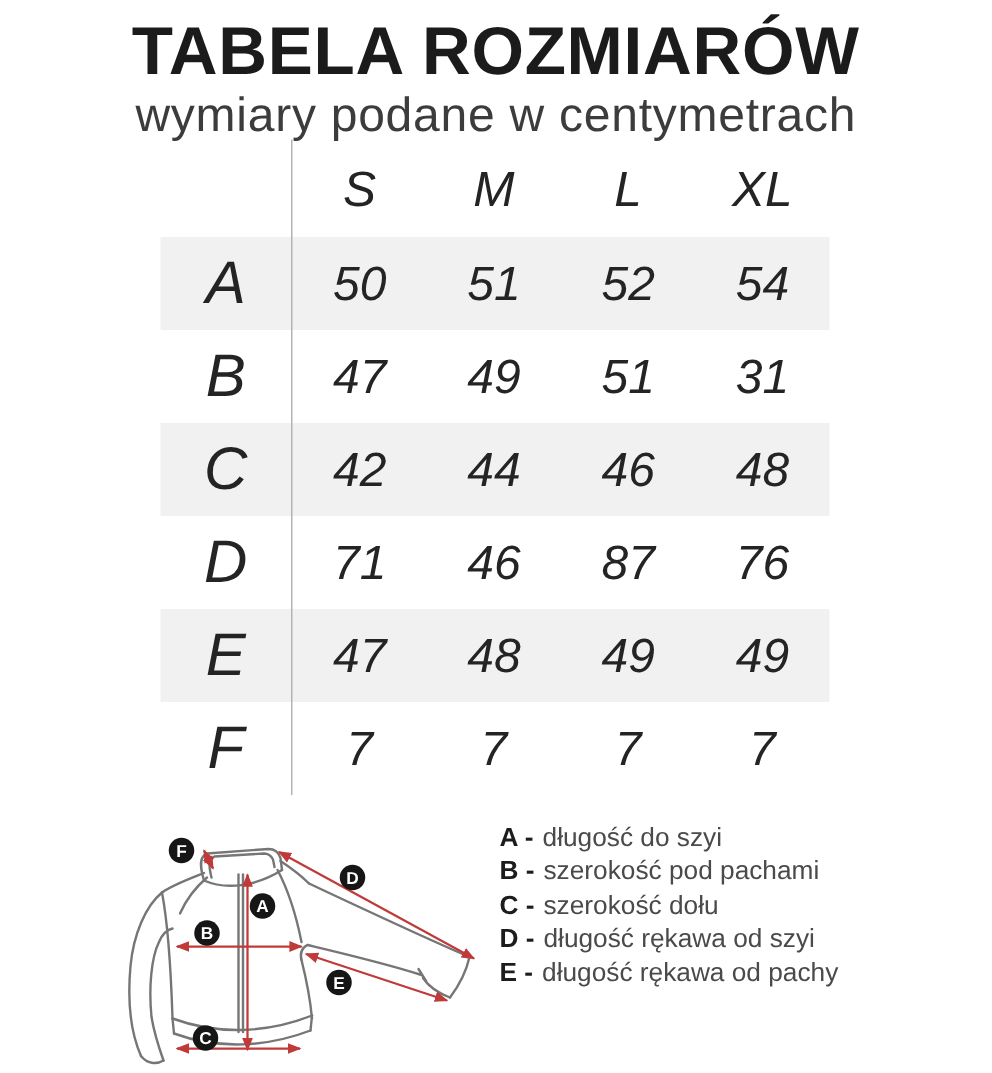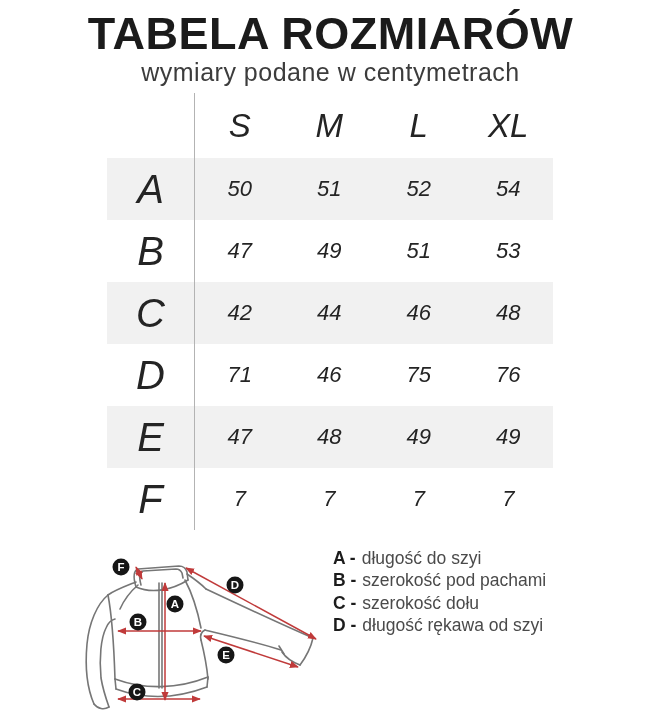--- a/index.html
+++ b/index.html
@@ -11,36 +11,36 @@
     color:#1e1e1e;
   }
 
   
   .heading { position:absolute; top:10px; left:0; width:661px; text-align:center; }
   .title {
     font-size:45px; font-weight:bold; letter-spacing:0.5px; color:#1b1b1b;
     line-height:1.05;
   }
   .subtitle {
-    font-size:25px; font-weight:normal; letter-spacing:0.5px; color:#3c3c3c;
+    font-size:32px; font-weight:normal; letter-spacing:0.5px; color:#3c3c3c;
     margin-top:1px;
   }
 
   
   .size-table { position:absolute; left:107px; top:93px; width:446px; font-style:italic; color:#242424; }
   .t-row { display:flex; align-items:center; height:62px; }
   .t-row.head { height:65px; }
   .t-row.band { background:#f1f1f1; }
   .t-label {
     width:88px; height:100%; flex:0 0 88px;
     border-right:1px solid #b3b3b3;
     display:flex; align-items:center; justify-content:center;
     font-size:40px;
   }
-  .t-cell { flex:1; text-align:center; font-size:22px; }
+  .t-cell { flex:1; text-align:center; font-size:32px; }
   .t-row.head .t-cell { font-size:33px; }
 
   
   .legend { position:absolute; left:333px; top:547px; font-size:17.5px; }
   .legend-item { line-height:22.4px; white-space:nowrap; }
   .legend-key { font-weight:bold; color:#1c1c1c; margin-right:6px; }
   .legend-desc { color:#4a4a4a; }
 
   
   .diagram { position:absolute; left:60px; top:538px; }
@@ -71,36 +71,36 @@
       <div class="t-cell">51</div>
       <div class="t-cell">52</div>
       <div class="t-cell">54</div>
     </div>
 
     <div class="t-row">
       <div class="t-label">B</div>
       <div class="t-cell">47</div>
       <div class="t-cell">49</div>
       <div class="t-cell">51</div>
-      <div class="t-cell">53</div>
+      <div class="t-cell">31</div>
     </div>
 
     <div class="t-row band">
       <div class="t-label">C</div>
       <div class="t-cell">42</div>
       <div class="t-cell">44</div>
       <div class="t-cell">46</div>
       <div class="t-cell">48</div>
     </div>
 
     <div class="t-row">
       <div class="t-label">D</div>
       <div class="t-cell">71</div>
       <div class="t-cell">46</div>
-      <div class="t-cell">75</div>
+      <div class="t-cell">87</div>
       <div class="t-cell">76</div>
     </div>
 
     <div class="t-row band">
       <div class="t-label">E</div>
       <div class="t-cell">47</div>
       <div class="t-cell">48</div>
       <div class="t-cell">49</div>
       <div class="t-cell">49</div>
     </div>
@@ -191,15 +191,18 @@
     </div>
     <div class="legend-item">
       <span class="legend-key">B -</span><span class="legend-desc">szerokość pod pachami</span>
     </div>
     <div class="legend-item">
       <span class="legend-key">C -</span><span class="legend-desc">szerokość dołu</span>
     </div>
     <div class="legend-item">
       <span class="legend-key">D -</span><span class="legend-desc">długość rękawa od szyi</span>
     </div>
+    <div class="legend-item">
+      <span class="legend-key">E -</span><span class="legend-desc">długość rękawa od pachy</span>
+    </div>
   </div>
 
 </div>
 
 </body></html>

